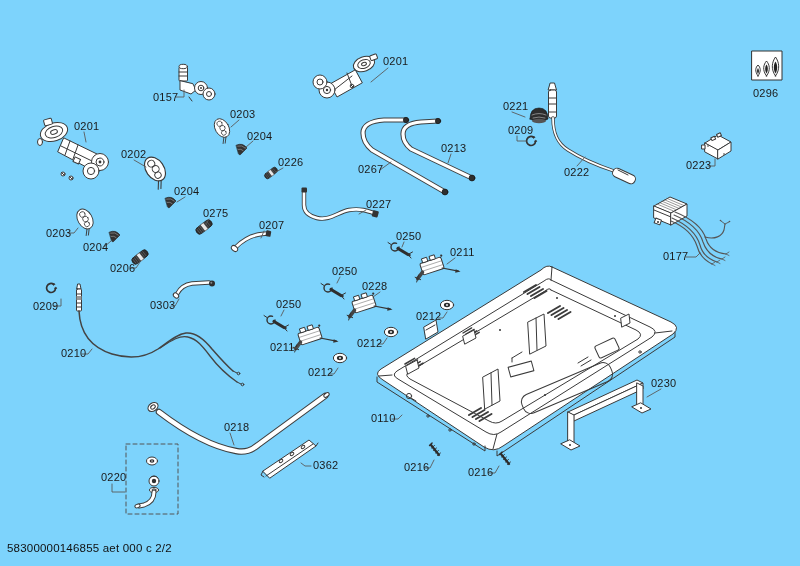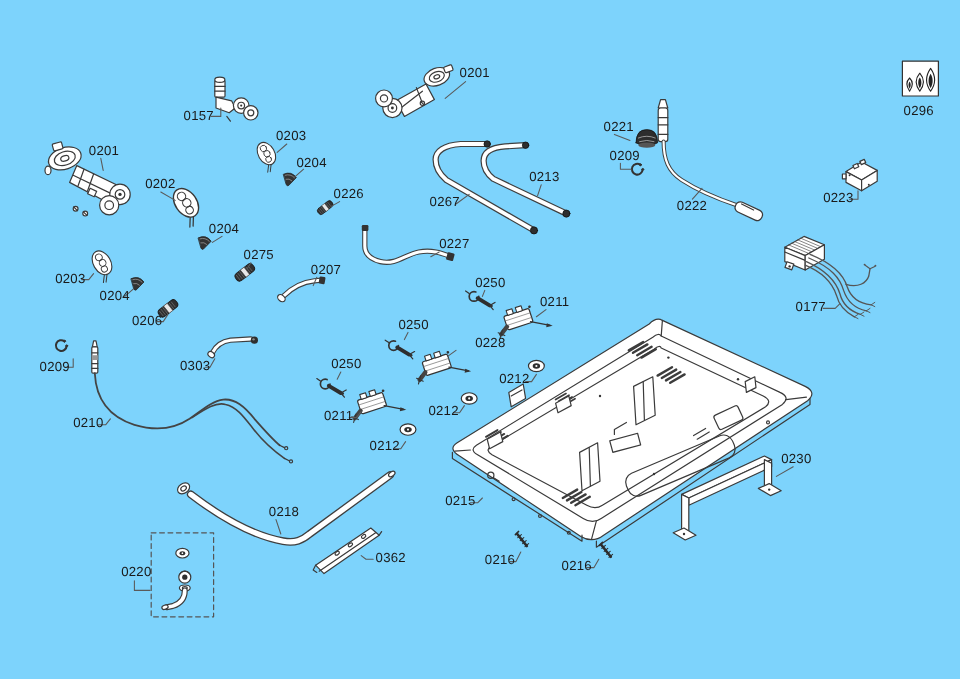--- a/index.html
+++ b/index.html
@@ -445,31 +445,32 @@
 <span class="lbl" style="left:366px;top:199px">0227</span>
 <span class="lbl" style="left:203px;top:208px">0275</span>
 <span class="lbl" style="left:259px;top:220px">0207</span>
 <span class="lbl" style="left:46px;top:228px">0203</span>
 <span class="lbl" style="left:396px;top:231px">0250</span>
 <span class="lbl" style="left:83px;top:242px">0204</span>
 <span class="lbl" style="left:450px;top:247px">0211</span>
 <span class="lbl" style="left:663px;top:251px">0177</span>
 <span class="lbl" style="left:110px;top:263px">0206</span>
 <span class="lbl" style="left:332px;top:266px">0250</span>
-<span class="lbl" style="left:396px;top:281px">0228</span>
+<span class="lbl" style="left:362px;top:281px">0228</span>
 <span class="lbl" style="left:33px;top:301px">0209</span>
 <span class="lbl" style="left:150px;top:300px">0303</span>
 <span class="lbl" style="left:276px;top:299px">0250</span>
 <span class="lbl" style="left:416px;top:311px">0212</span>
 <span class="lbl" style="left:270px;top:342px">0211</span>
 <span class="lbl" style="left:357px;top:338px">0212</span>
 <span class="lbl" style="left:61px;top:348px">0210</span>
 <span class="lbl" style="left:308px;top:367px">0212</span>
 <span class="lbl" style="left:651px;top:378px">0230</span>
-<span class="lbl" style="left:371px;top:413px">0215</span>
+<span class="lbl" style="left:371px;top:413px">0110</span>
 <span class="lbl" style="left:224px;top:422px">0218</span>
 <span class="lbl" style="left:404px;top:462px">0216</span>
 <span class="lbl" style="left:313px;top:460px">0362</span>
 <span class="lbl" style="left:468px;top:467px">0216</span>
 <span class="lbl" style="left:101px;top:472px">0220</span>
 
+<div class="footer">58300000146855 aet 000 c 2/2</div>
 
 </div>
 
 </body></html>

